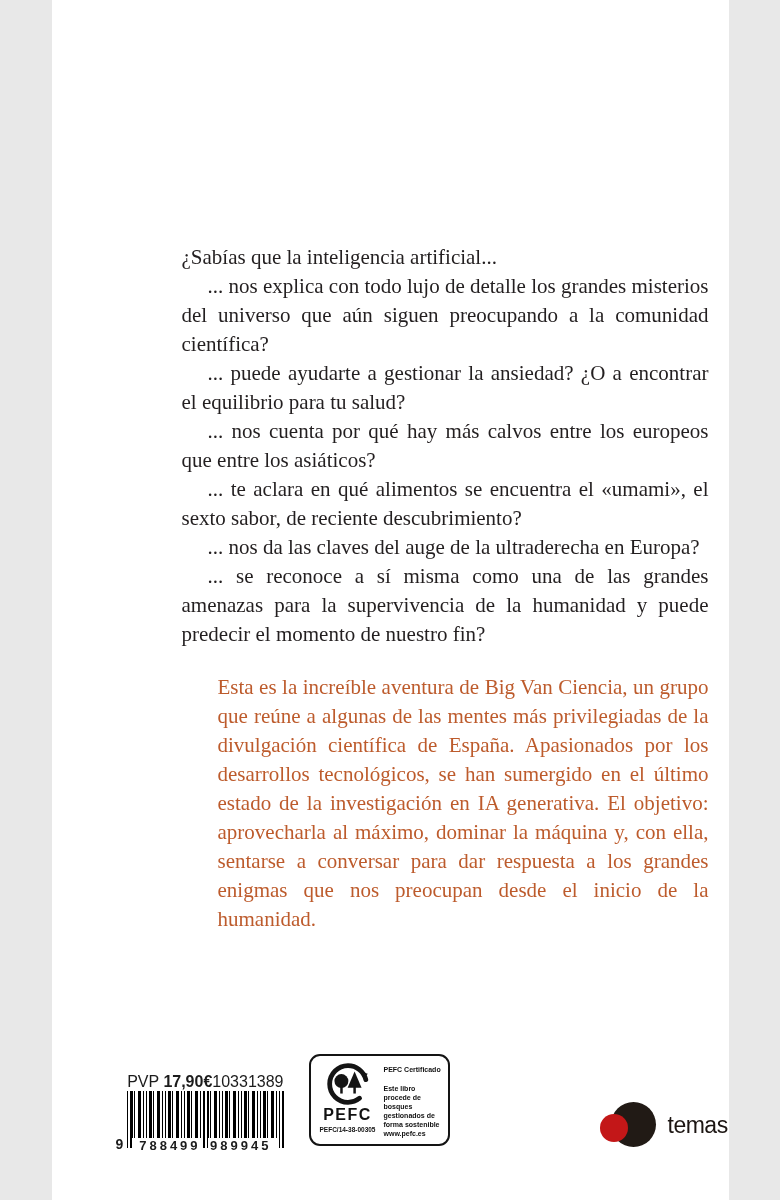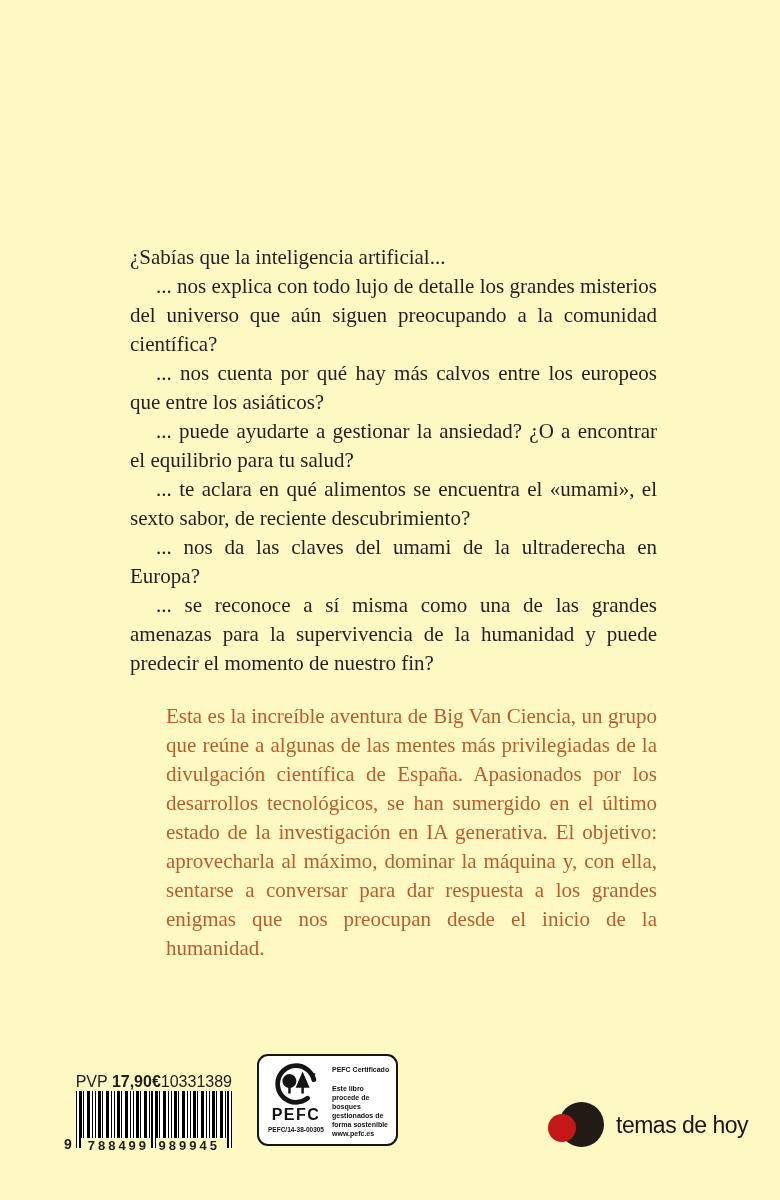--- a/index.html
+++ b/index.html
@@ -1,20 +1,20 @@
 <!DOCTYPE html>
 <html><head>
 <meta charset="utf-8">
 <style>
   * { margin:0; padding:0; box-sizing:border-box; }
   html,body { background:#e8e8e8; }
   .page {
     position:relative;
-    width:780px; height:1200px;
-    background:#fef9c3;
+    width:677px; height:1200px;
+    background:#ffffff;
     margin:0 auto;
     overflow:hidden;
     font-family:"Liberation Serif", serif;
   }
 
   
   .text-block {
     position:absolute;
     left:130px; top:243px;
     width:527px;
@@ -129,24 +129,24 @@
 </style>
 </head>
 <body>
 
 <div class="page">
 
   <main class="text-block">
     <p class="intro">¿Sabías que la inteligencia artificial...</p>
     <div id="bullets-container">
         <p class="bullet">... nos explica con todo lujo de detalle los grandes misterios del universo que aún siguen preocupando a la comunidad científica?</p>
+        <p class="bullet">... puede ayudarte a gestionar la ansiedad? ¿O a encontrar el equilibrio para tu salud?</p>
         <p class="bullet">... nos cuenta por qué hay más calvos entre los europeos que entre los asiáticos?</p>
-        <p class="bullet">... puede ayudarte a gestionar la ansiedad? ¿O a encontrar el equilibrio para tu salud?</p>
         <p class="bullet">... te aclara en qué alimentos se encuentra el «umami», el sexto sabor, de reciente descubrimiento?</p>
-        <p class="bullet">... nos da las claves del umami de la ultraderecha en Europa?</p>
+        <p class="bullet">... nos da las claves del auge de la ultraderecha en Europa?</p>
         <p class="bullet">... se reconoce a sí misma como una de las grandes amenazas para la supervivencia de la humanidad y puede predecir el momento de nuestro fin?</p>
       </div>
     <p class="highlight">Esta es la increíble aventura de Big Van Ciencia, un grupo que reúne a algunas de las mentes más privilegiadas de la divulgación científica de España. Apasionados por los desarrollos tecnológicos, se han sumergido en el último estado de la investigación en IA generativa. El objetivo: aprovecharla al máximo, dominar la máquina y, con ella, sentarse a conversar para dar respuesta a los grandes enigmas que nos preocupan desde el inicio de la humanidad.</p>
   </main>
 
   <div class="barcode-block">
     <div class="ean-left">
       <span class="first-digit">9</span>
     </div>
     <div class="barcode-col">

